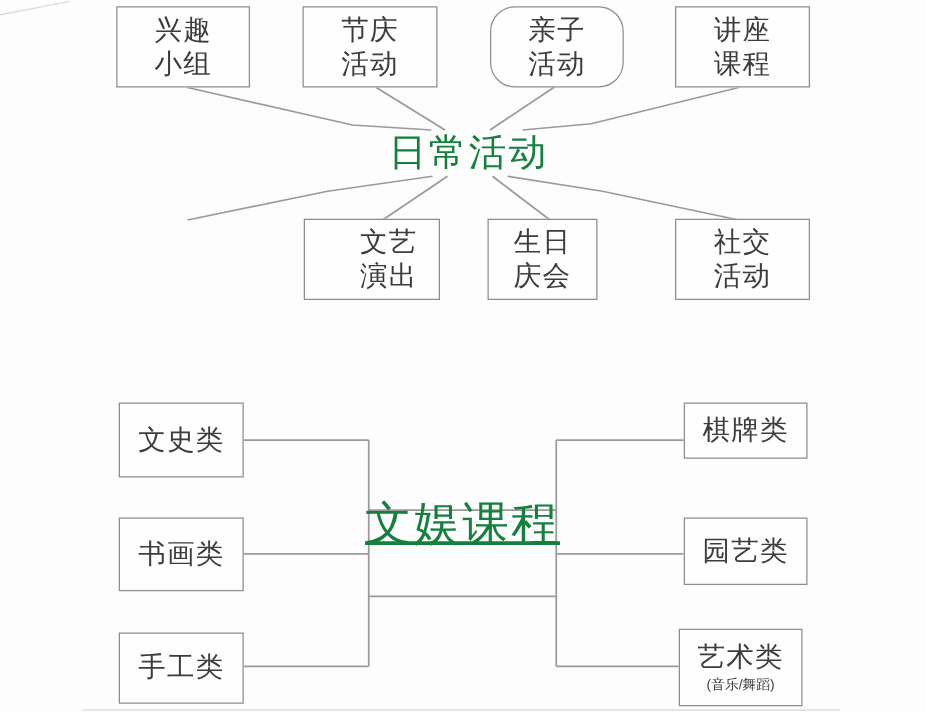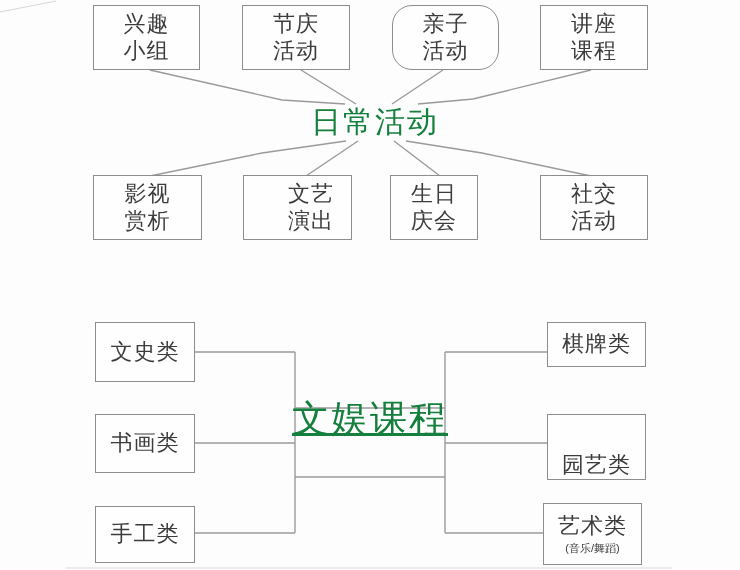--- a/index.html
+++ b/index.html
@@ -55,21 +55,21 @@
   .b-m1{left:93px;top:175px;width:109px;height:65px;}
   .b-m2{left:243px;top:175px;width:109px;height:65px;padding-left:27px;}
   .b-m3{left:390px;top:175px;width:88px;height:65px;}
   .b-m4{left:540px;top:175px;width:108px;height:65px;}
   
   .b-l1{left:95px;top:322px;width:100px;height:60px;}
   .b-l2{left:95px;top:414px;width:100px;height:59px;}
   .b-l3{left:95px;top:506px;width:100px;height:57px;}
   
   .b-r1{left:547px;top:322px;width:99px;height:45px;}
-  .b-r2{left:547px;top:414px;width:99px;height:66px;align-items:flex-end;}
+  .b-r2{left:547px;top:414px;width:99px;height:54px;}
   .b-r3{left:543px;top:503px;width:99px;height:62px;flex-direction:column;}
   .label-daily{left:300px;top:104px;width:150px;height:36px;}
   .label-courses{left:300px;top:401px;width:140px;height:36px;font-size:37px;text-decoration:underline;}
 </style>
 </head>
 <body>
 
 <div class="canvas">
 
   <svg class="lines-svg" viewBox="0 0 740 570" xmlns="http://www.w3.org/2000/svg">
@@ -119,24 +119,20 @@
     <span class="lbl">亲子
 活动</span>
   </div>
   <div class="node b-t4">
     <span class="lbl">讲座
 课程</span>
   </div>
 
   <div class="center-label label-daily">日常活动</div>
 
-  <div class="node b-m1">
-    <span class="lbl">影视
-赏析</span>
-  </div>
   <div class="node b-m2">
     <span class="lbl">文艺
 演出</span>
   </div>
   <div class="node b-m3">
     <span class="lbl">生日
 庆会</span>
   </div>
   <div class="node b-m4">
     <span class="lbl">社交

